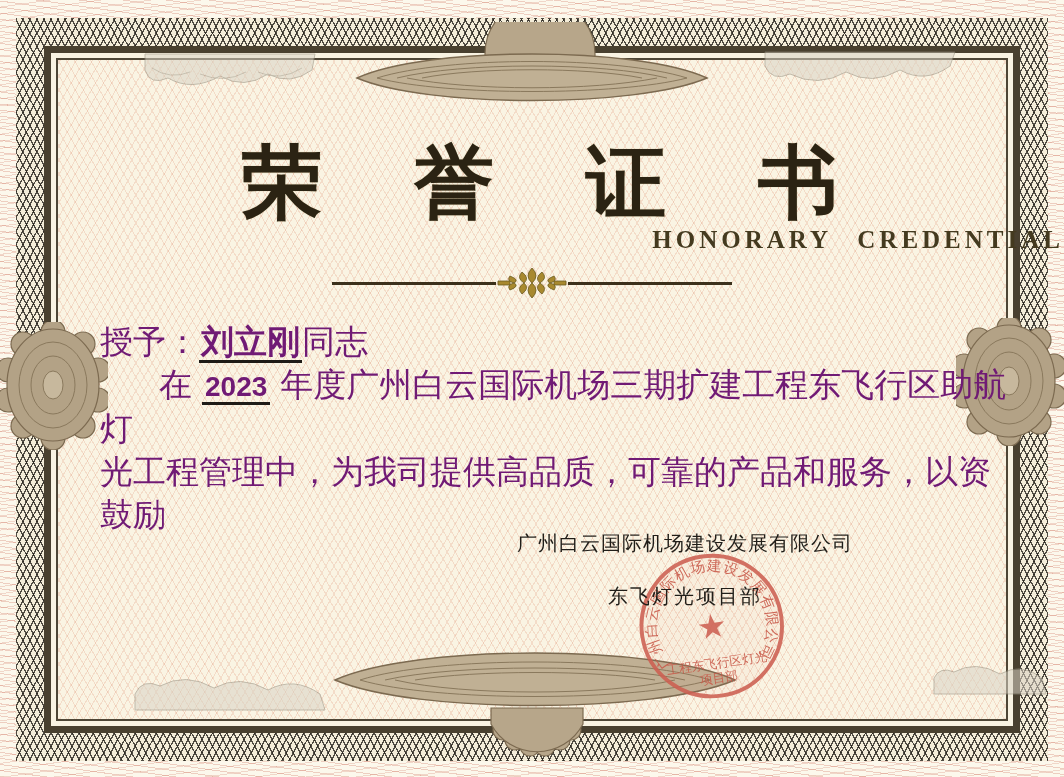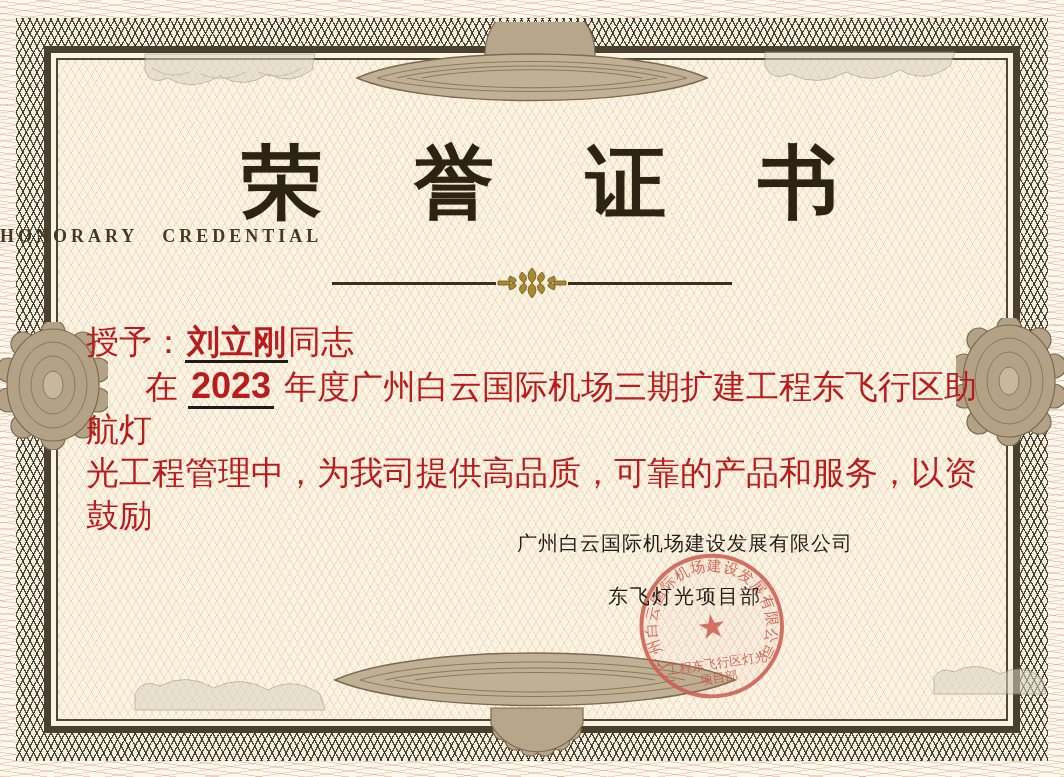--- a/index.html
+++ b/index.html
@@ -29,32 +29,32 @@
       repeating-linear-gradient(-60deg, rgba(228,164,138,.30) 0 1px, transparent 1px 7px);}
 
   .orn{position:absolute;z-index:2;}
   .cloud{position:absolute;z-index:1;opacity:.55;}
 
   .content{position:absolute;inset:0;z-index:3;color:#211e19;}
 
   .title-cn{position:absolute;top:122px;left:0;width:100%;margin:8px;text-align:center;
     font-size:80px;font-weight:bold;letter-spacing:36px;text-indent:36px;color:#2b2313;
     text-shadow:0 0 1px rgba(120,95,30,.55);}
-  .title-en{position:absolute;top:226px;left:0;width:100%;text-align:left;
-    font-size:18px;font-weight:bold;letter-spacing:4px;word-spacing:16px;color:#443a1f;}
+  .title-en{position:absolute;top:226px;left:0;width:100%;text-align:right;
+    font-size:25px;font-weight:bold;letter-spacing:4px;word-spacing:16px;color:#443a1f;}
   .divider{position:absolute;top:266px;left:332px;width:400px;height:34px;
     display:flex;align-items:center;}
   .divider .dline{flex:1;height:3px;background:#3b301b;}
 
-  .body-text{position:absolute;left:86px;top:321px;width:920px;
-    font-size:33px;line-height:43px;color:#b91c1c;}
+  .body-text{position:absolute;left:100px;top:321px;width:920px;
+    font-size:33px;line-height:43px;color:#701a75;}
   .body-text p{margin:0;}
   .indent{text-indent:59px;}
   .recipient{font-weight:bold;border-bottom:3px solid #1f1c17;padding:0 2px;}
-  .year{font-weight:bold;font-family:"Liberation Sans",sans-serif;font-size:36px;
+  .year{font-weight:bold;font-family:"Liberation Sans",sans-serif;font-size:28px;
     border-bottom:3px solid #1f1c17;margin:0 10px;padding:0 3px;}
   .award{font-weight:bold;}
 
   .signature{position:absolute;left:460px;top:530px;width:450px;text-align:center;z-index:3;}
   .sig-company{font-size:20px;letter-spacing:1px;margin-bottom:26px;}
   .sig-dept{font-size:20px;letter-spacing:2px;margin-bottom:4px;}
   .sig-date{font-size:25px;font-family:"Liberation Sans",sans-serif;transform:translateX(30px);}
 
   .seal{position:absolute;left:634px;top:550px;width:156px;height:156px;z-index:2;
     transform:rotate(-8deg);opacity:.88;}

